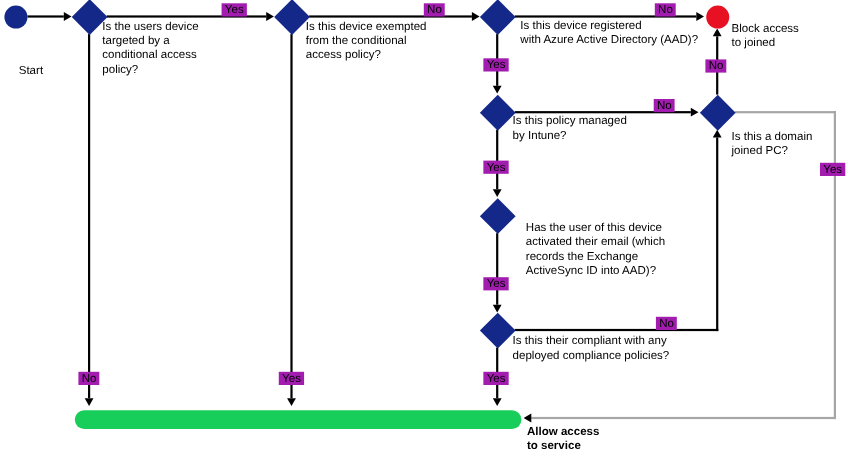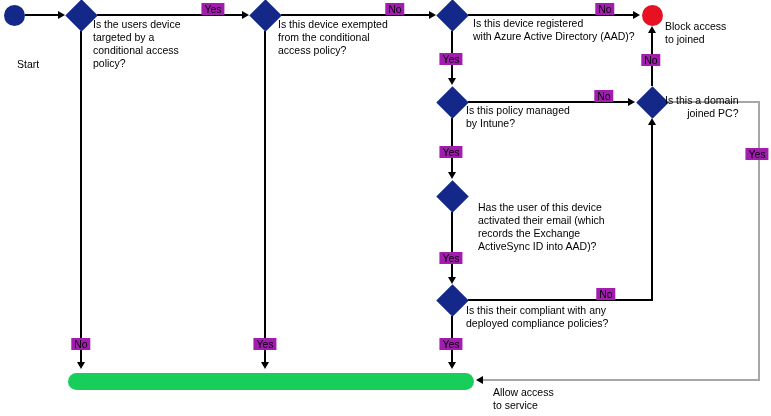--- a/index.html
+++ b/index.html
@@ -105,35 +105,35 @@
 
 <div class="circle block" style="left:641.5px;top:4.5px;"></div>
 <div class="node-text" style="left:665px;top:20px;">Block access
 to joined</div>
 
 <div class="diamond" style="left:440.5px;top:90.5px;"></div>
 <div class="node-text" style="left:466px;top:104px;">Is this policy managed
 by Intune?</div>
 
 <div class="diamond" style="left:640.5px;top:90.5px;"></div>
-<div class="node-text" style="left:665px;top:94px;text-align:right;">Is this a domain
+<div class="node-text" style="left:665px;top:118px;">Is this a domain
 joined PC?</div>
 
 <div class="diamond" style="left:440.5px;top:184.5px;"></div>
 <div class="node-text" style="left:478px;top:201px;">Has the user of this device
 activated their email (which
 records the Exchange
 ActiveSync ID into AAD)?</div>
 
 <div class="diamond" style="left:440.5px;top:288.5px;"></div>
 <div class="node-text" style="left:466px;top:304px;">Is this their compliant with any
 deployed compliance policies?</div>
 
 <div class="allow-bar"></div>
-<div class="node-text" style="left:493px;top:386px;">Allow access
+<div class="node-text" style="left:479px;top:386px;font-weight:bold;">Allow access
 to service</div>
 
 <div class="edge-label" style="left:213px;top:9px;">Yes</div>
 <div class="edge-label" style="left:395px;top:9px;">No</div>
 <div class="edge-label" style="left:605px;top:9px;">No</div>
 <div class="edge-label" style="left:451px;top:59px;">Yes</div>
 <div class="edge-label" style="left:651px;top:60px;">No</div>
 <div class="edge-label" style="left:604px;top:96px;">No</div>
 <div class="edge-label" style="left:451px;top:152px;">Yes</div>
 <div class="edge-label" style="left:757px;top:154px;">Yes</div>

